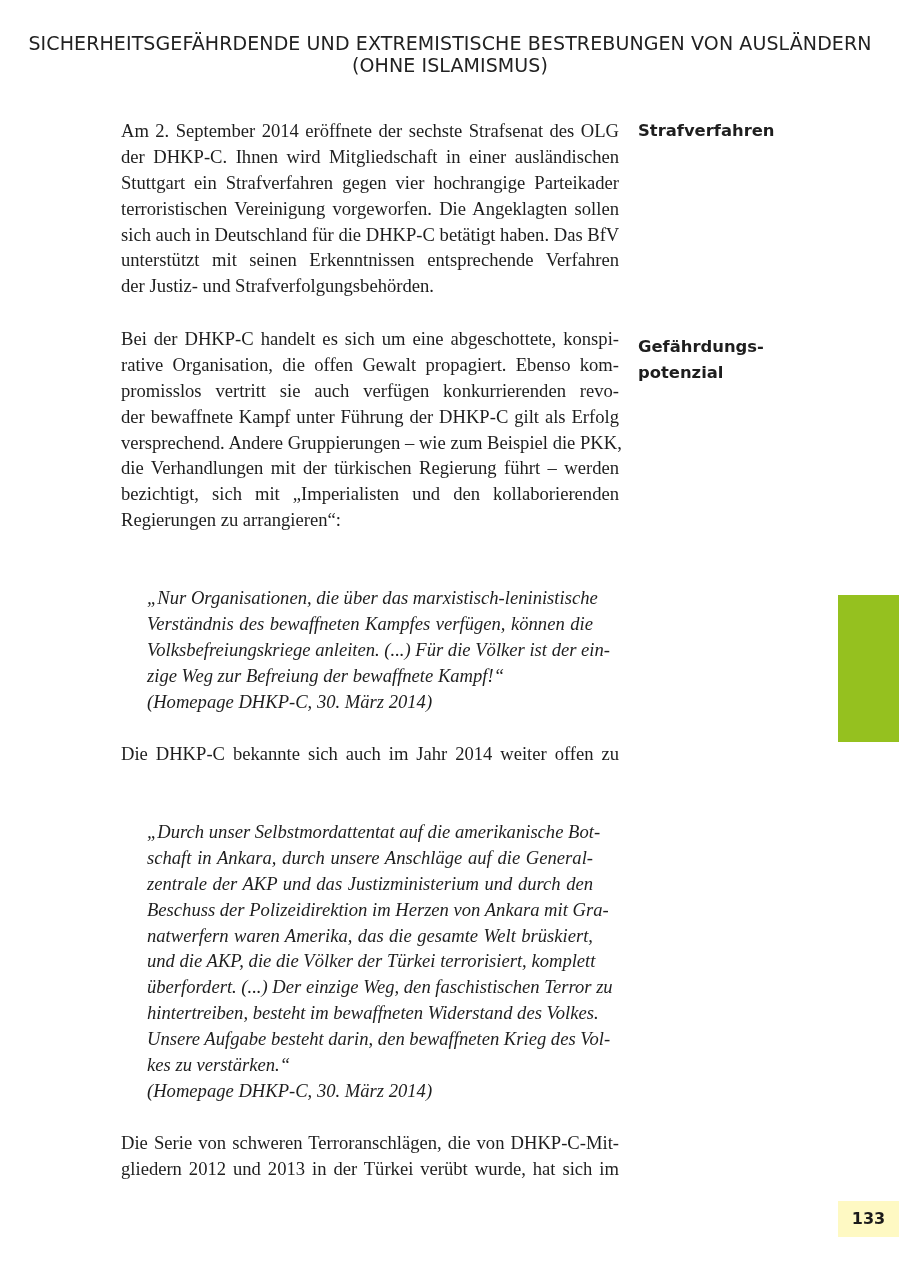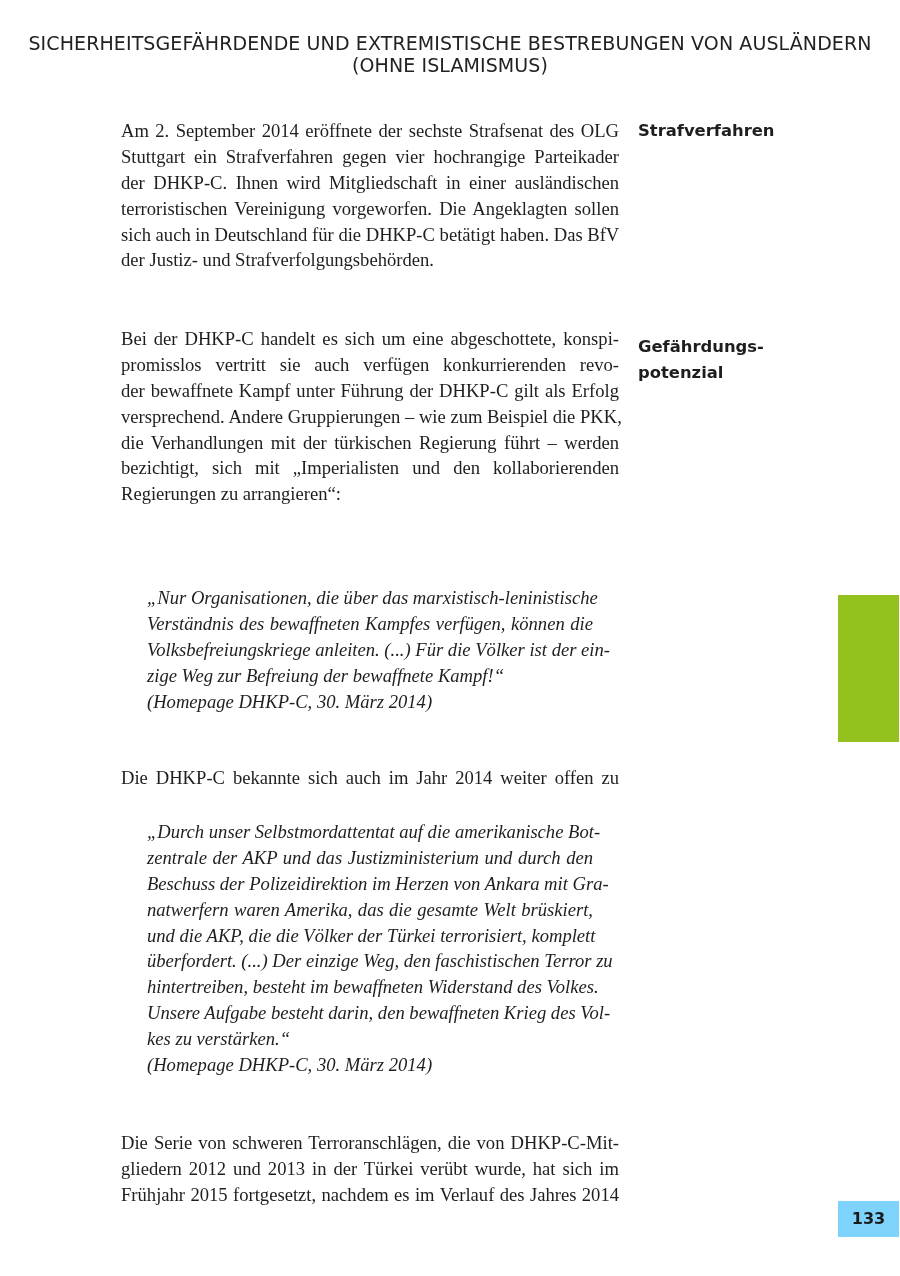--- a/index.html
+++ b/index.html
@@ -73,50 +73,52 @@
       width: 61px;
       height: 147px;
       background: #95c11f;
     }
     .page-number {
       position: absolute;
       left: 838px;
       top: 1201px;
       width: 61px;
       height: 36px;
-      background: #7dd3fc;
+      background: #fef9c3;
       font-family: "DejaVu Sans", "Liberation Sans", sans-serif;
       font-weight: bold;
       font-size: 16px;
       line-height: 36px;
       text-align: center;
       color: #1a1a1a;
     }
   </style>
 </head>
 <body>
 
 <div class="running-head">
   <div>SICHERHEITSGEFÄHRDENDE UND EXTREMISTISCHE BESTREBUNGEN VON AUSLÄNDERN</div>
   <div>(OHNE ISLAMISMUS)</div>
 </div>
 
 <div class="body-col" style="top:118px;">
   <span class="line">Am 2. September 2014 eröffnete der sechste Strafsenat des OLG</span>
+  <span class="line">der DHKP-C. Ihnen wird Mitgliedschaft in einer ausländischen</span>
   <span class="line">Stuttgart ein Strafverfahren gegen vier hochrangige Parteikader</span>
-  <span class="line">der DHKP-C. Ihnen wird Mitgliedschaft in einer ausländischen</span>
   <span class="line">terroristischen Vereinigung vorgeworfen. Die Angeklagten sollen</span>
   <span class="line">sich auch in Deutschland für die DHKP-C betätigt haben. Das BfV</span>
+  <span class="line">unterstützt mit seinen Erkenntnissen entsprechende Verfahren</span>
   <span class="line last">der Justiz- und Strafverfolgungsbehörden.</span>
 </div>
 
 <div class="margin-head" style="top:118px;">Strafverfahren</div>
 
 <div class="body-col" style="top:326px;">
   <span class="line">Bei der DHKP-C handelt es sich um eine abgeschottete, konspi-</span>
+  <span class="line">rative Organisation, die offen Gewalt propagiert. Ebenso kom-</span>
   <span class="line">promisslos vertritt sie auch verfügen konkurrierenden revo-</span>
   <span class="line">der bewaffnete Kampf unter Führung der DHKP-C gilt als Erfolg</span>
   <span class="line">versprechend. Andere Gruppierungen – wie zum Beispiel die PKK,</span>
   <span class="line">die Verhandlungen mit der türkischen Regierung führt – werden</span>
   <span class="line">bezichtigt, sich mit „Imperialisten und den kollaborierenden</span>
   <span class="line last">Regierungen zu arrangieren“:</span>
 </div>
 
 <div class="margin-head" style="top:326px;margin-top:8px;">
   <div>Gefährdungs-</div>
@@ -124,38 +126,38 @@
 </div>
 
 <div class="quote-col" style="top:585px;">
   <span class="line">„Nur Organisationen, die über das marxistisch-leninistische</span>
   <span class="line">Verständnis des bewaffneten Kampfes verfügen, können die</span>
   <span class="line">Volksbefreiungskriege anleiten. (...) Für die Völker ist der ein-</span>
   <span class="line last">zige Weg zur Befreiung der bewaffnete Kampf!“</span>
   <span class="line last">(Homepage DHKP-C, 30. März 2014)</span>
 </div>
 
-<div class="body-col" style="top:741px;margin-top:24px;">
+<div class="body-col" style="top:741px;">
   <span class="line">Die DHKP-C bekannte sich auch im Jahr 2014 weiter offen zu</span>
 </div>
 
 <div class="quote-col" style="top:819px;">
   <span class="line">„Durch unser Selbstmordattentat auf die amerikanische Bot-</span>
+  <span class="line">schaft in Ankara, durch unsere Anschläge auf die General-</span>
   <span class="line">zentrale der AKP und das Justizministerium und durch den</span>
   <span class="line">Beschuss der Polizeidirektion im Herzen von Ankara mit Gra-</span>
   <span class="line">natwerfern waren Amerika, das die gesamte Welt brüskiert,</span>
   <span class="line">und die AKP, die die Völker der Türkei terrorisiert, komplett</span>
   <span class="line">überfordert. (...) Der einzige Weg, den faschistischen Terror zu</span>
   <span class="line">hintertreiben, besteht im bewaffneten Widerstand des Volkes.</span>
   <span class="line">Unsere Aufgabe besteht darin, den bewaffneten Krieg des Vol-</span>
   <span class="line last">kes zu verstärken.“</span>
   <span class="line last">(Homepage DHKP-C, 30. März 2014)</span>
 </div>
 
 <div class="body-col" style="top:1130px;">
   <span class="line">Die Serie von schweren Terroranschlägen, die von DHKP-C-Mit-</span>
   <span class="line">gliedern 2012 und 2013 in der Türkei verübt wurde, hat sich im</span>
-  <span class="line">Frühjahr 2015 fortgesetzt, nachdem es im Verlauf des Jahres 2014</span>
 </div>
 
 <div class="green-tab"></div>
 
 <div class="page-number">133</div>
 
 </body></html>

